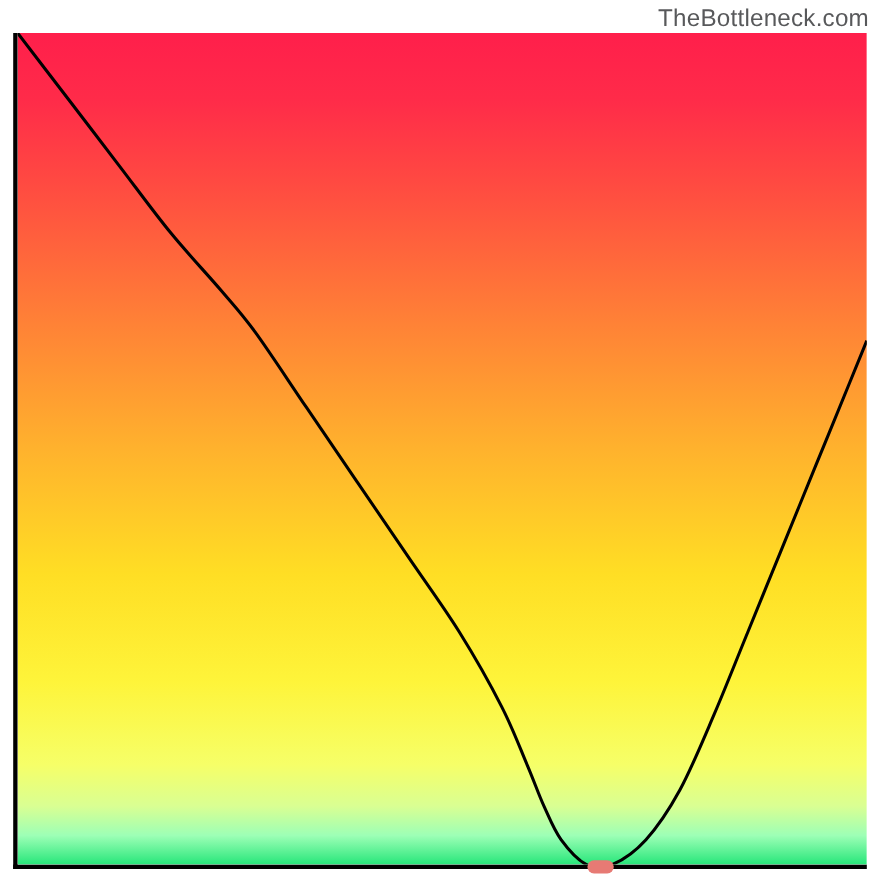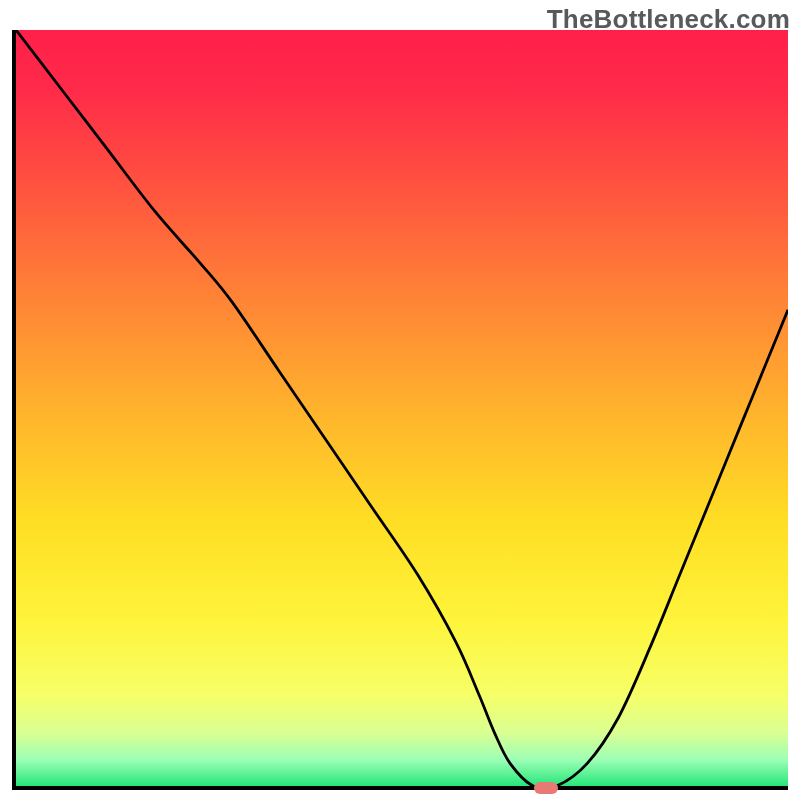--- a/index.html
+++ b/index.html
@@ -23,22 +23,22 @@
     left: 0;
     top: 0;
     width: 100%;
     height: 100%;
   }
   .watermark {
     position: absolute;
     top: 4px;
     right: 10px;
     font-family: Arial, Helvetica, sans-serif;
-    font-size: 26px;
-    font-weight: 700;
+    font-size: 22px;
+    font-weight: 400;
     color: #58595b;
     letter-spacing: 0.2px;
   }
   .curve-svg {
     position: absolute;
     left: 0;
     top: 0;
     width: 100%;
     height: 100%;
   }

